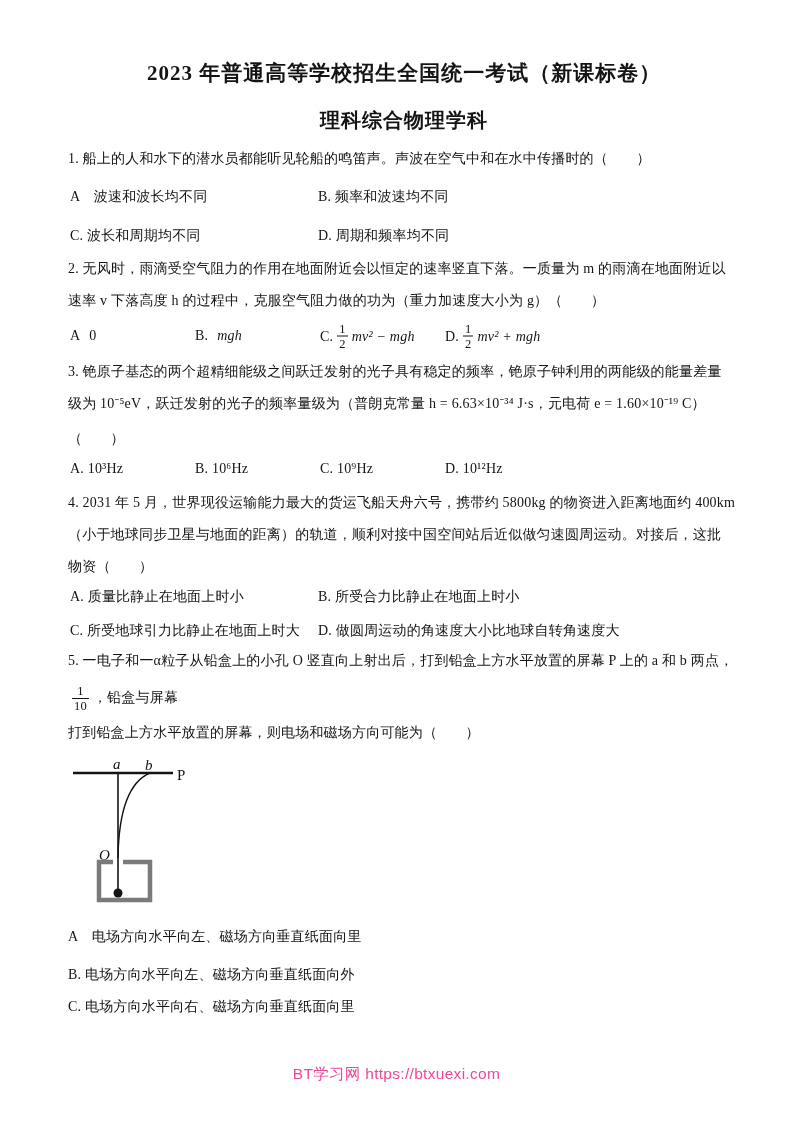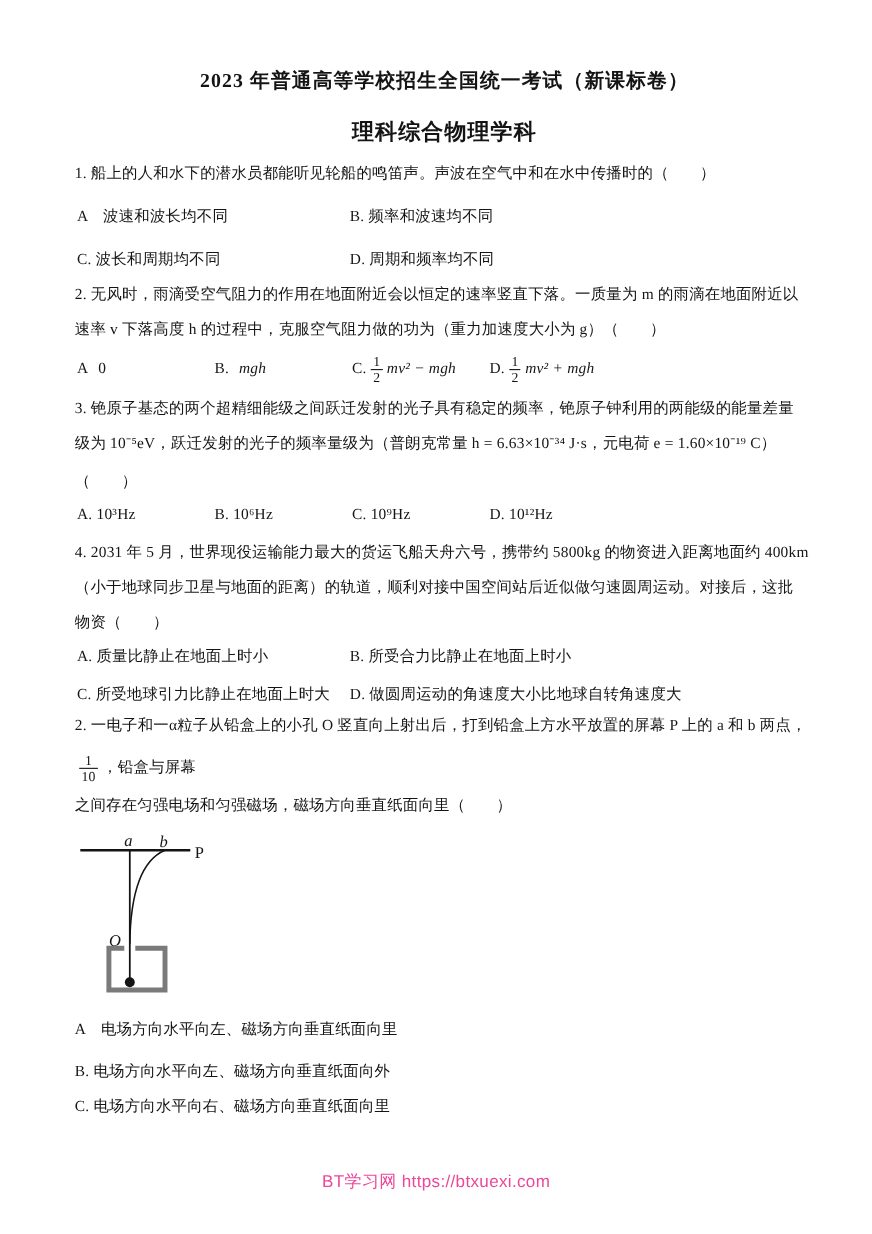--- a/index.html
+++ b/index.html
@@ -4,21 +4,21 @@
 <style>
   html,body { margin:0; padding:0; background:#ffffff; }
   .page {
     position:relative; width:793px; height:1122px; background:#ffffff;
     font-family:"Liberation Serif","DejaVu Serif",serif; color:#141414;
     overflow:hidden;
   }
   .content { position:absolute; left:68px; top:58px; width:672px; }
 
   .title {
-    font-size:18px; font-weight:bold; text-align:center;
+    font-size:21px; font-weight:bold; text-align:center;
     line-height:30px; letter-spacing:1px; margin-bottom:18px; white-space:nowrap;
   }
   .subtitle {
     font-size:20px; font-weight:bold; text-align:center;
     line-height:28px; letter-spacing:1px; margin-bottom:14px;
   }
 
   .stem {
     font-size:14px; line-height:22px; white-space:nowrap; letter-spacing:0.2px;font-family:Liberation Serif, serif;
   }
@@ -121,29 +121,29 @@
     <div class="stem" style="margin-bottom:8px">物资（　　）</div>
     <div class="orow" style="height:22px;margin-bottom:12px">
       <div class="oc" style="left:2px">A. 质量比静止在地面上时小</div>
       <div class="oc" style="left:250px">B. 所受合力比静止在地面上时小</div>
     </div>
     <div class="orow" style="height:22px;margin-bottom:8px">
       <div class="oc" style="left:2px">C. 所受地球引力比静止在地面上时大</div>
       <div class="oc" style="left:250px">D. 做圆周运动的角速度大小比地球自转角速度大</div>
     </div>
 
-    <div class="stem" style="margin-bottom:6px">2. 一电子和一α粒子从铅盒上的小孔 O 竖直向上射出后，打到铅盒上方水平放置的屏幕 P 上的 a 和 b 两点，</div>
+    <div class="stem" style="margin-bottom:6px">5. 一电子和一α粒子从铅盒上的小孔 O 竖直向上射出后，打到铅盒上方水平放置的屏幕 P 上的 a 和 b 两点，</div>
     <div class="fracline" style="margin-bottom:4px">
       <span class="frac">
           <span class="num">1</span>
           <span class="den">10</span>
         </span>
       <span>，铅盒与屏幕</span>
     </div>
-    <div class="stem" style="margin-bottom:10px">之间存在匀强电场和匀强磁场，磁场方向垂直纸面向里（　　）</div>
+    <div class="stem" style="margin-bottom:10px">打到铅盒上方水平放置的屏幕，则电场和磁场方向可能为（　　）</div>
 
     <svg class="fig" width="250" height="160" viewBox="0 0 250 160">
 
       <line x1="11" y1="19" x2="111" y2="19" stroke="#141414" stroke-width="2.4"></line>
       <text x="115" y="26">P</text>
       <text class="it" x="51" y="15">a</text>
       <text class="it" x="83" y="16">b</text>
 
       <line x1="56" y1="19" x2="56" y2="139" stroke="#141414" stroke-width="1.6"></line>
 

